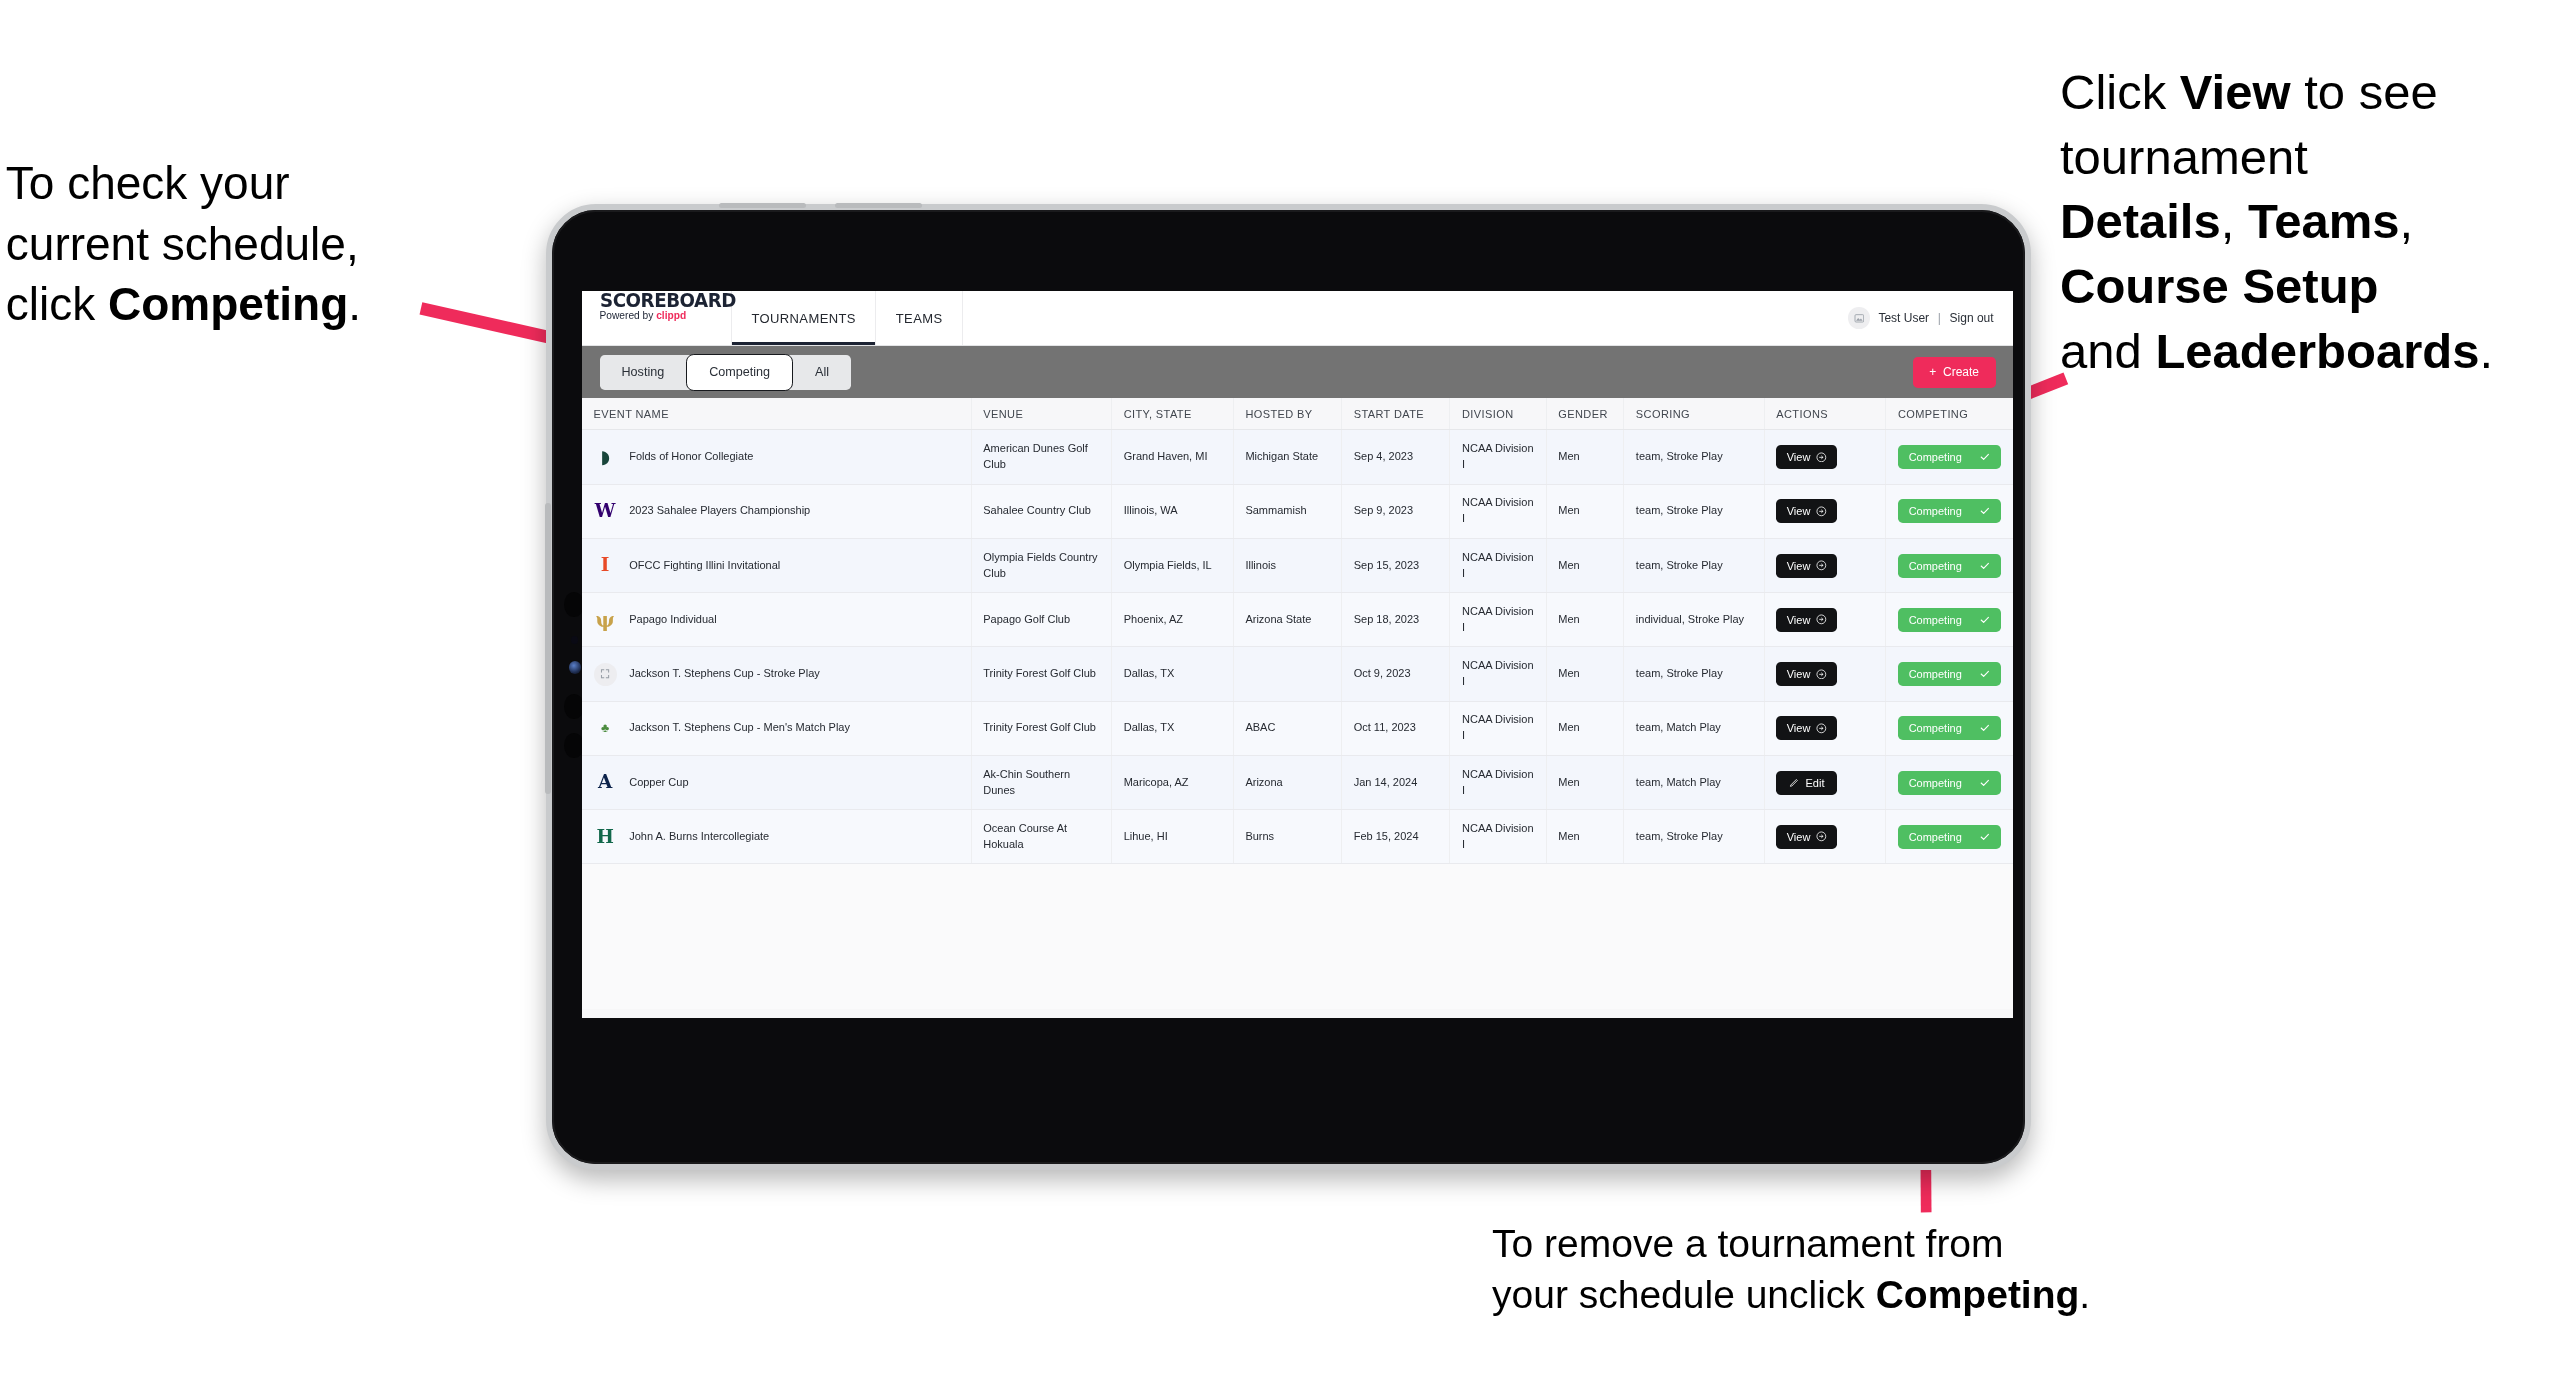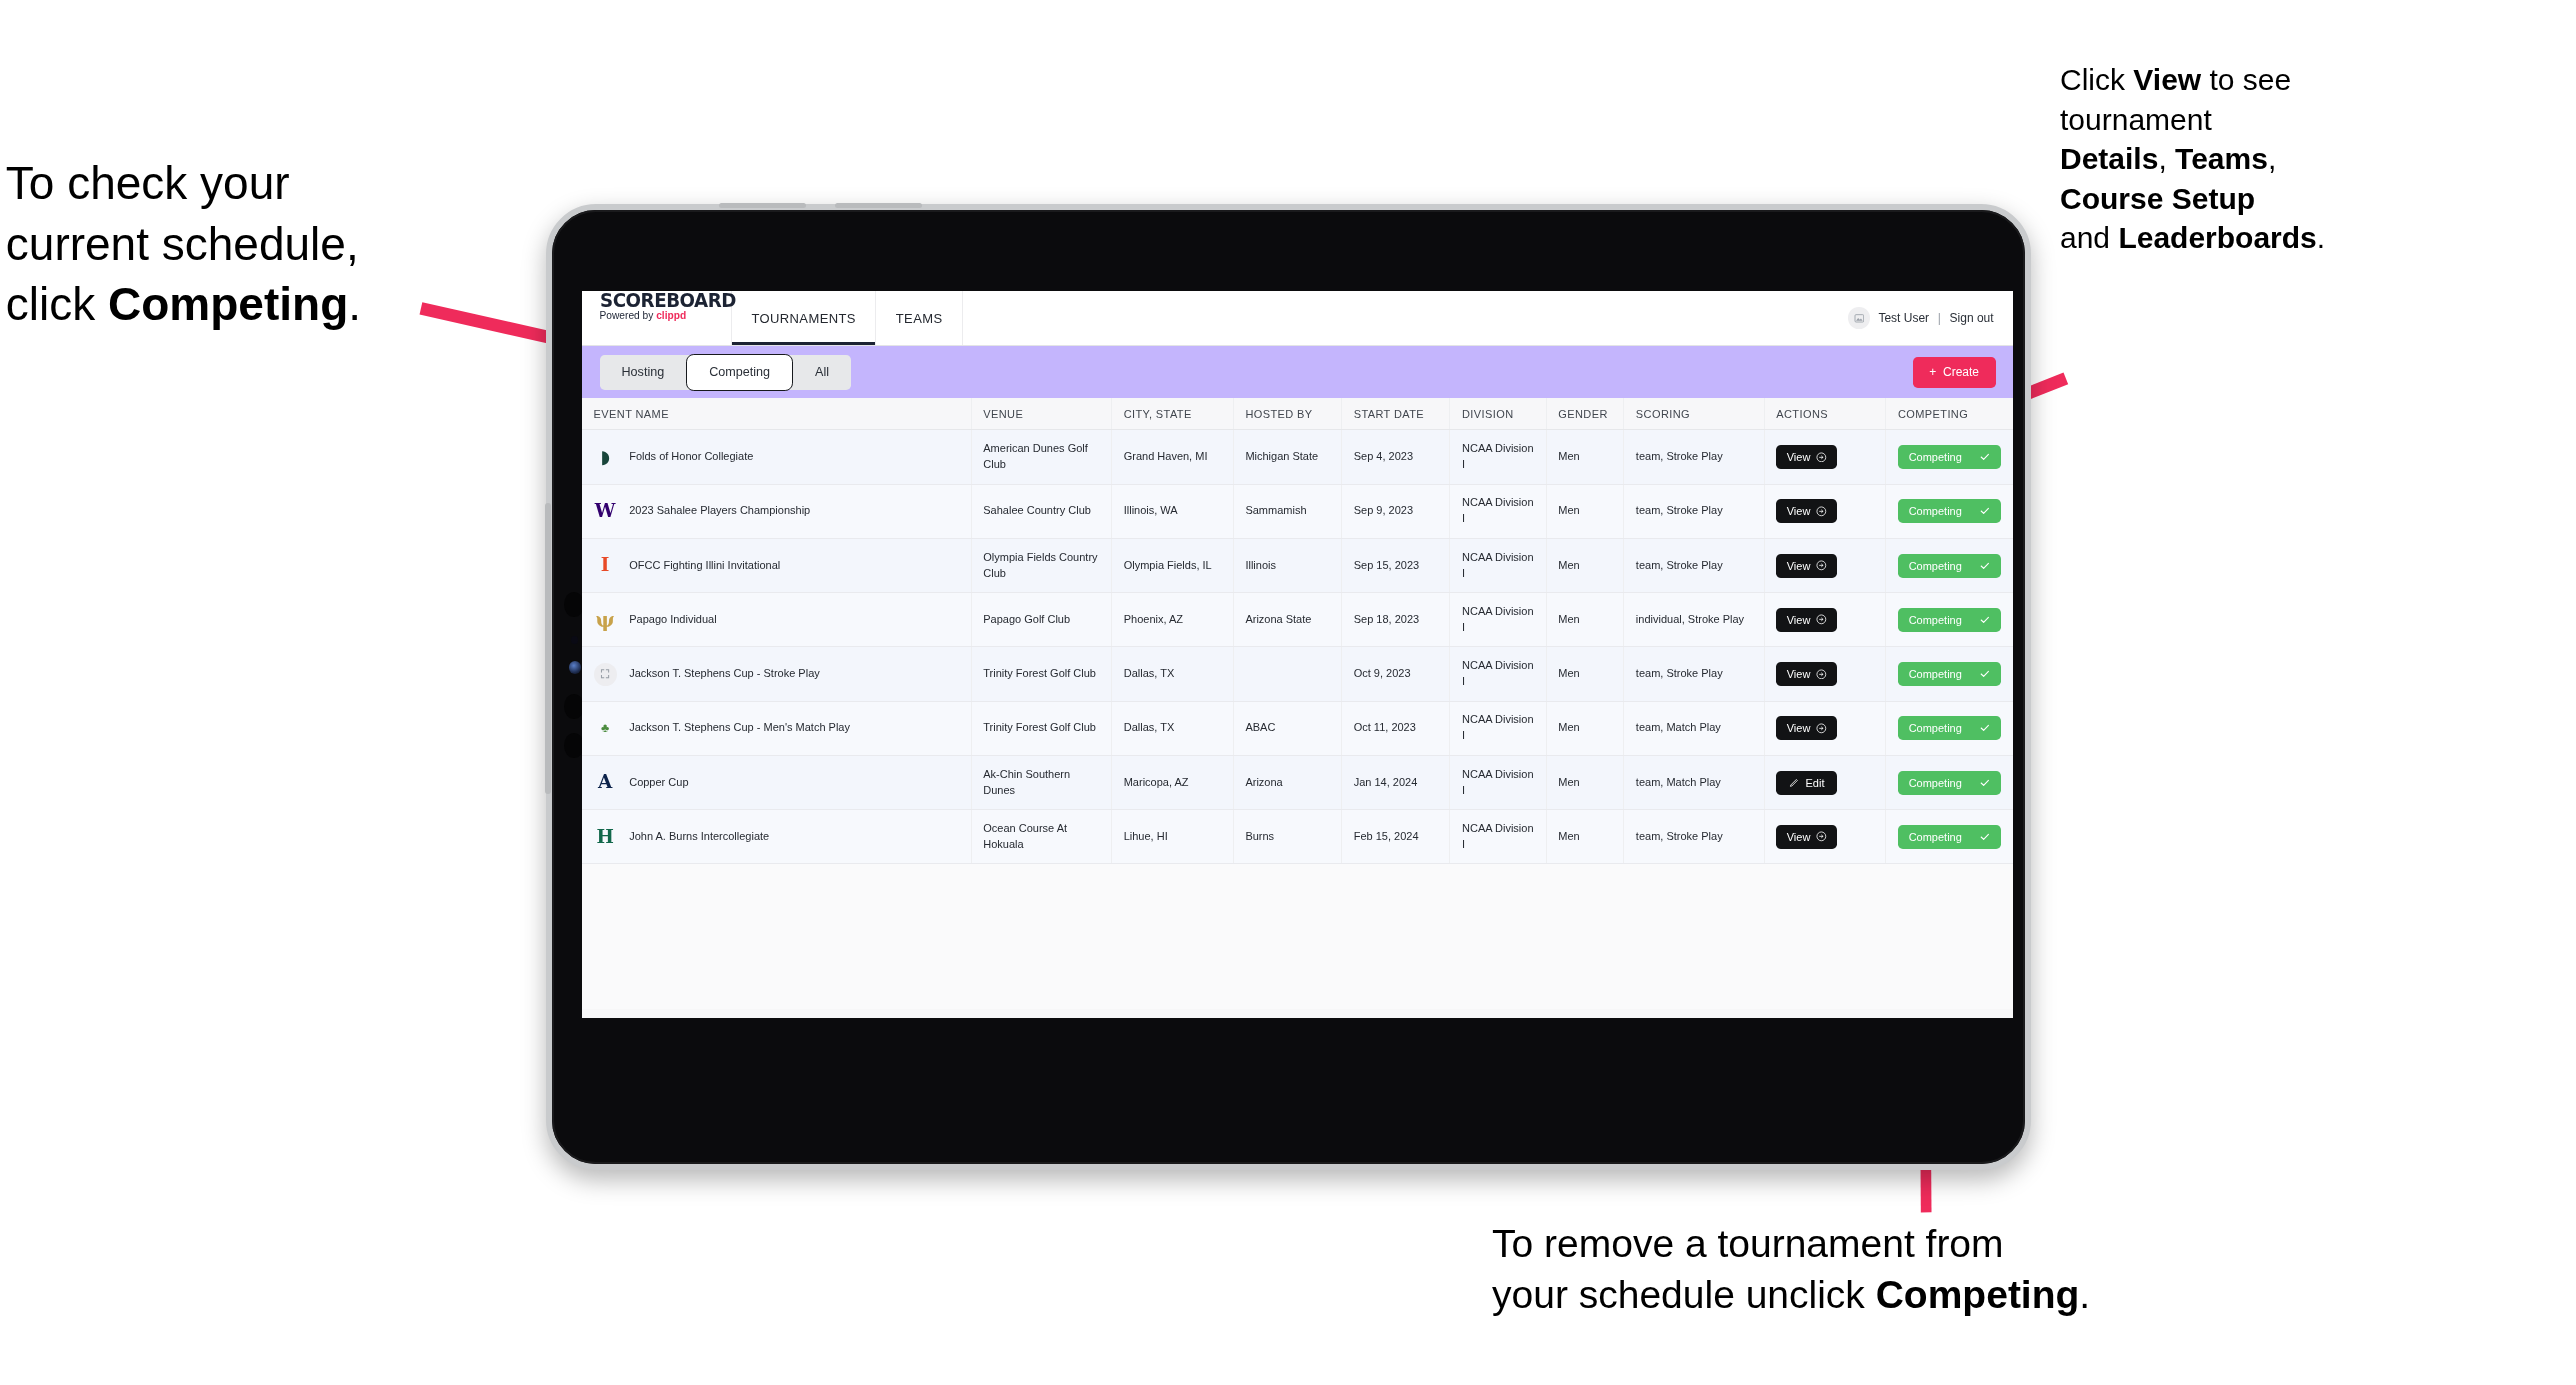--- a/index.html
+++ b/index.html
@@ -16,21 +16,21 @@
     position: absolute;
     color: #000000;
     font-family: "Liberation Sans", sans-serif;
     font-weight: 400;
     line-height: 1.32;
     white-space: pre-line;
   }
   .ann b { font-weight: 700; }
 
   #ann-left   { left: 5.8px;   top: 153px;  font-size: 46px; width: 524px; }
-  #ann-right  { left: 2060px; top: 60px;  font-size: 30px; width: 514px; }
+  #ann-right  { left: 2060px; top: 60px;  font-size: 49px; width: 514px; }
   #ann-bottom { left: 1476px; top: 1218px; font-size: 39px; width: 1009px; margin-left: 16px; }
 
   
   .arrow-svg { position: absolute; overflow: visible; pointer-events: none; }
 
   
   #tablet {
     position: absolute;
     left: 546px;
     top: 204px;
@@ -148,21 +148,21 @@
     border-radius: 50%;
     background: #eeeef0;
     display: flex; align-items: center; justify-content: center;
   }
   #header-right .sep { color: #9aa0a8; }
 
   
   #filter-bar {
     position: relative;
     height: 52px;
-    background: #c4b5fd;
+    background: #737373;
     display: flex;
     align-items: center;
     padding: 0 17.5px;
   }
   #seg {
     display: flex;
     background: #e7e8ea;
     border-radius: 4.8px;
     height: 35px;
     align-items: center;

